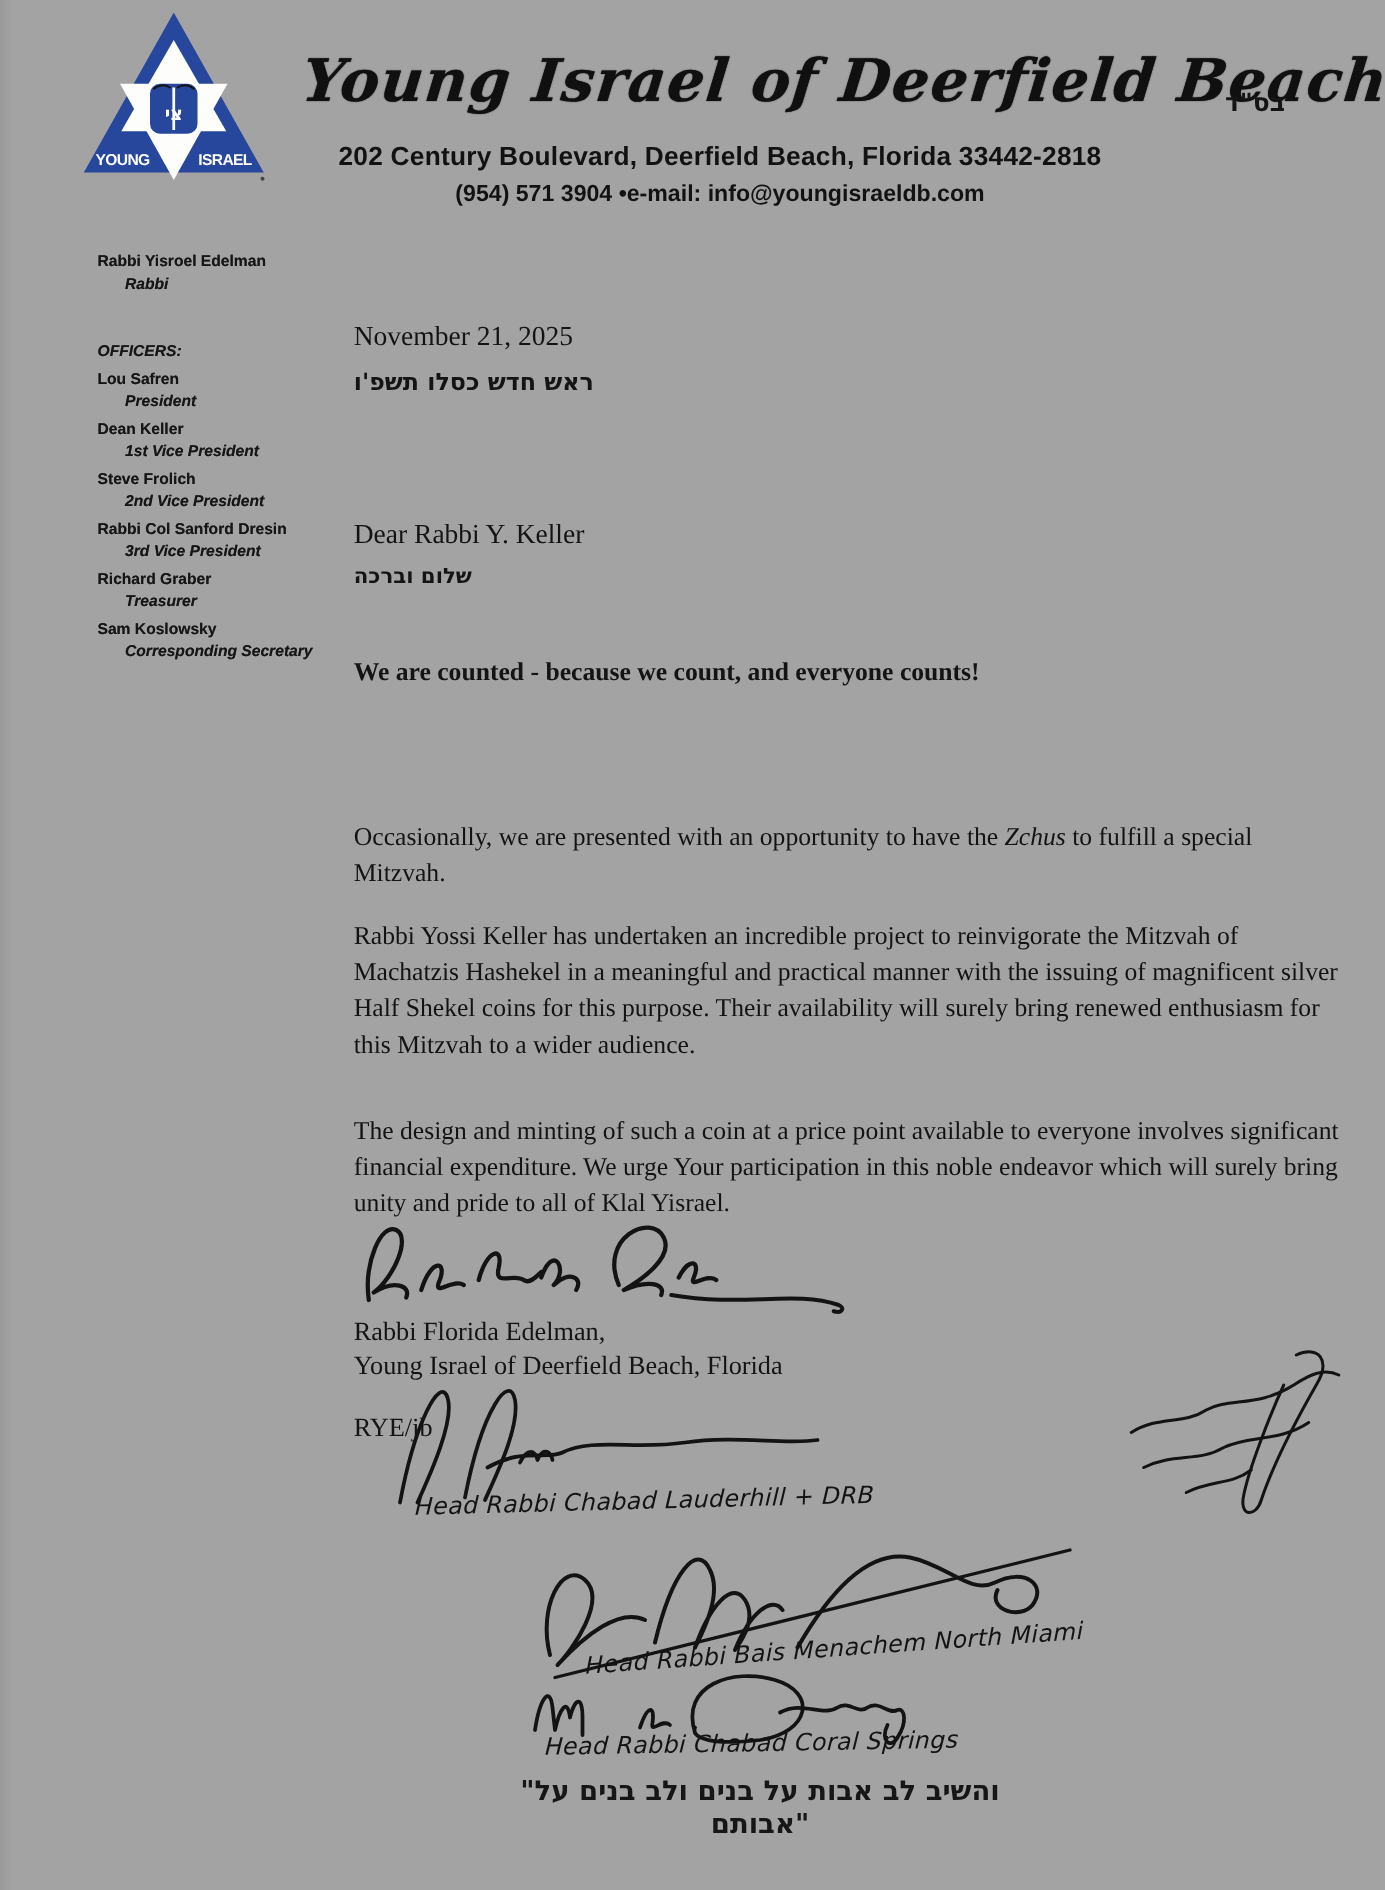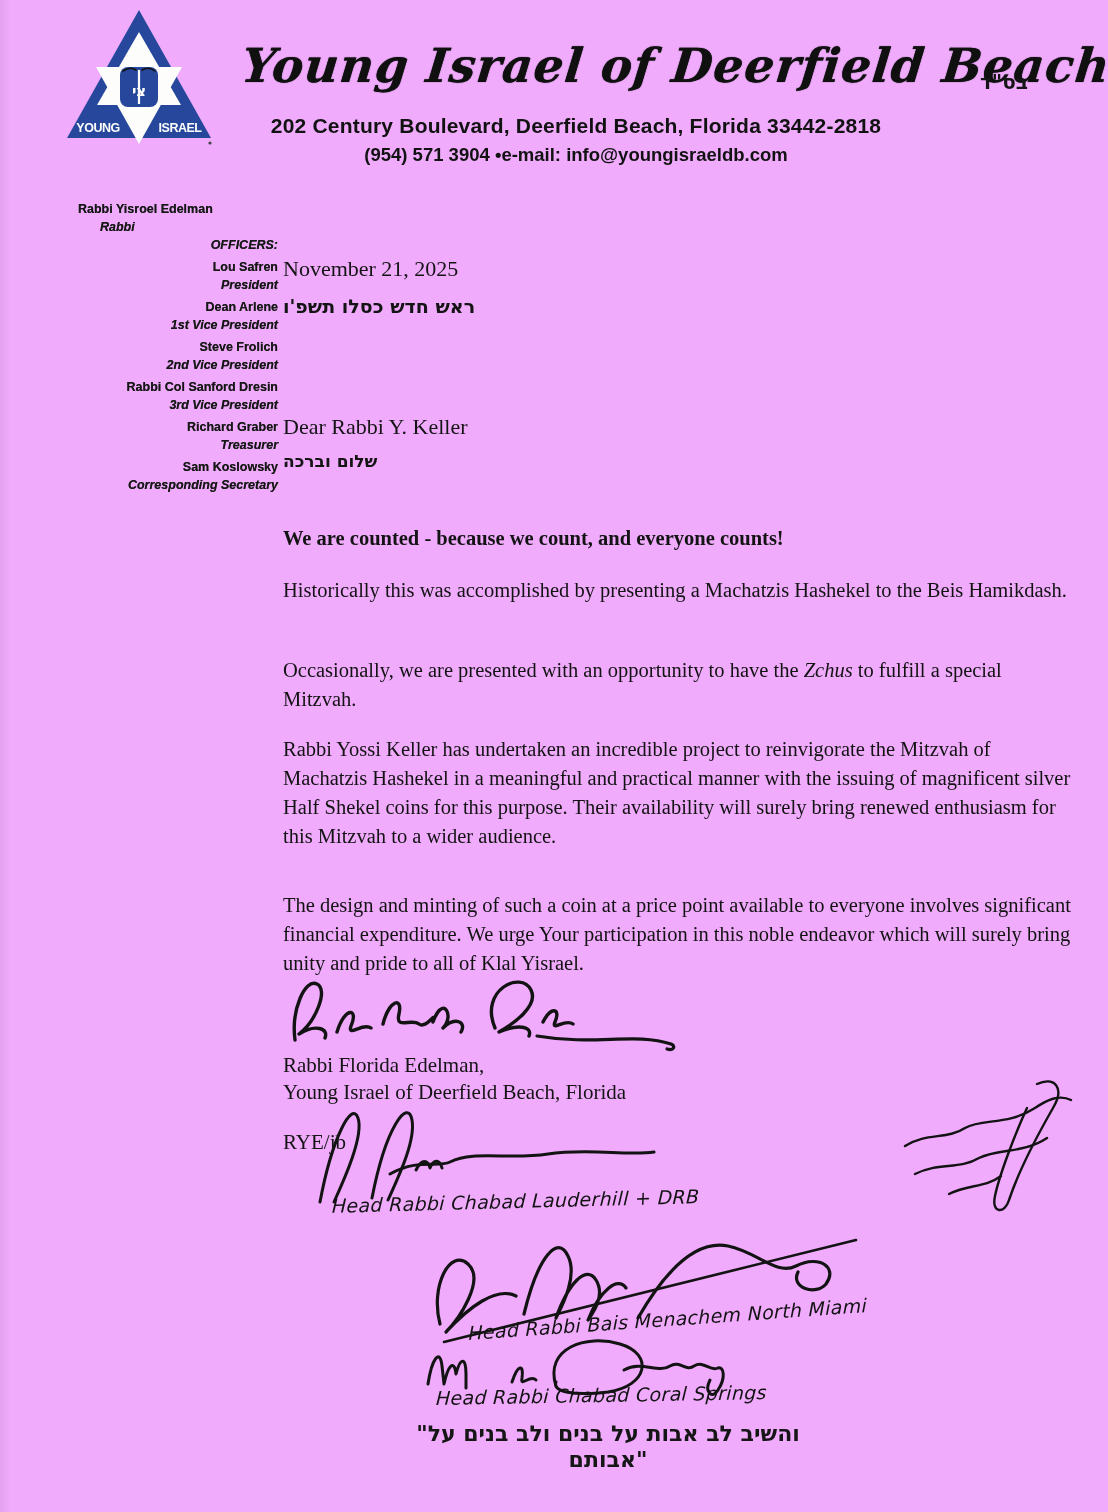--- a/index.html
+++ b/index.html
@@ -1,17 +1,17 @@
 <!DOCTYPE html>
 <html><head>
 <meta charset="utf-8">
 <style>
   html,body{margin:0;padding:0;background:#e9e9e9;}
   .page{
-    position:relative;width:1108px;height:1512px;background:#f0abfc;
+    position:relative;width:1108px;height:1512px;background:#a3a3a3;
     margin:0 auto;overflow:hidden;
     font-family:"Liberation Serif","DejaVu Serif",serif;color:#141414;
   }
   .page::before{
     content:"";position:absolute;left:0;top:0;width:10px;height:100%;
     background:linear-gradient(90deg,rgba(0,0,0,0.06),rgba(0,0,0,0));pointer-events:none;
   }
   .abs{position:absolute;}
 
   
@@ -40,21 +40,21 @@
 
   
   .sidebar{
     left:78px;top:200px;width:200px;
     font-family:"Liberation Sans","DejaVu Sans",sans-serif;
     font-weight:700;font-size:12.5px;color:#161616;line-height:18px;
     text-shadow:0 0 0.5px #444;
   }
   .sb-name{font-weight:700;}
   .sb-title{font-style:italic;padding-left:22px;}
-  .officers{text-align:right;}
+  .officers{margin-top:36px;}
   .officers-heading{font-style:italic;margin-bottom:4px;}
   .officer{line-height:18px;margin-bottom:4px;}
 
   
   .serif{font-family:"Liberation Serif","DejaVu Serif",serif;}
   .heb{font-family:"DejaVu Serif","DejaVu Sans",serif;}
   .date{left:283px;top:256px;font-size:22px;}
   .heb-date{left:283px;top:295px;font-size:19px;font-weight:600;}
   .salutation{left:283px;top:414px;font-size:22px;}
   .heb-greeting{left:283px;top:451px;font-size:17px;font-weight:600;}
@@ -111,21 +111,21 @@
   <div class="abs sidebar">
     <div class="sb-name">Rabbi Yisroel Edelman</div>
     <div class="sb-title">Rabbi</div>
     <div class="officers">
       <div class="officers-heading">OFFICERS:</div>
       <div class="officer">
         <div class="sb-name">Lou Safren</div>
         <div class="sb-title">President</div>
       </div>
       <div class="officer">
-        <div class="sb-name">Dean Arlene</div>
+        <div class="sb-name">Dean Keller</div>
         <div class="sb-title">1st Vice President</div>
       </div>
       <div class="officer">
         <div class="sb-name">Steve Frolich</div>
         <div class="sb-title">2nd Vice President</div>
       </div>
       <div class="officer">
         <div class="sb-name">Rabbi Col Sanford Dresin</div>
         <div class="sb-title">3rd Vice President</div>
       </div>
@@ -138,21 +138,20 @@
         <div class="sb-title">Corresponding Secretary</div>
       </div>
     </div>
   </div>
 
   <div class="abs date serif">November 21, 2025</div>
   <div class="abs heb-date heb">ראש חדש כסלו תשפ'ו</div>
   <div class="abs salutation serif">Dear Rabbi Y. Keller</div>
   <div class="abs heb-greeting heb">שלום וברכה</div>
   <div class="abs headline serif">We are counted - because we count, and everyone counts!</div>
-  <div class="abs para p1 serif">Historically this was accomplished by presenting a Machatzis Hashekel to the Beis Hamikdash.</div>
   <div class="abs para p2 serif"><span>Occasionally, we are presented with an opportunity to have the </span><span class="ital">Zchus</span><span> to fulfill a special Mitzvah.</span></div>
   <div class="abs para p3 serif">Rabbi Yossi Keller has undertaken an incredible project to reinvigorate the Mitzvah of Machatzis Hashekel in a meaningful and practical manner with the issuing of magnificent silver Half Shekel coins for this purpose. Their availability will surely bring renewed enthusiasm for this Mitzvah to a wider audience.</div>
   <div class="abs para p4 serif">The design and minting of such a coin at a price point available to everyone involves significant financial expenditure. We urge Your participation in this noble endeavor which will surely bring unity and pride to all of Klal Yisrael.</div>
 
   <svg class="abs sig" style="left:285px;top:966px" viewBox="0 0 395 92" width="395" height="92">
     <path stroke-width="3.4" d="M10,74 C6,44 20,12 32,18 C44,24 30,56 14,68 C30,58 44,62 40,72 M52,66 C60,40 74,42 66,60 C62,72 78,56 86,62 M98,58 C104,34 118,30 114,48 C110,64 126,52 134,58 C142,64 152,42 148,56 C158,28 170,50 158,62 C170,50 182,56 176,66"></path>
     <path stroke-width="3.4" d="M210,62 C194,24 236,4 246,24 C254,40 228,58 214,66 C232,58 248,60 244,70 M258,56 C266,40 276,42 270,56 C266,66 280,52 288,58"></path>
     <path stroke-width="3.2" d="M252,70 C310,80 350,66 386,78 C391,80 389,85 382,83"></path>
   </svg>
   <div class="abs signer serif">

